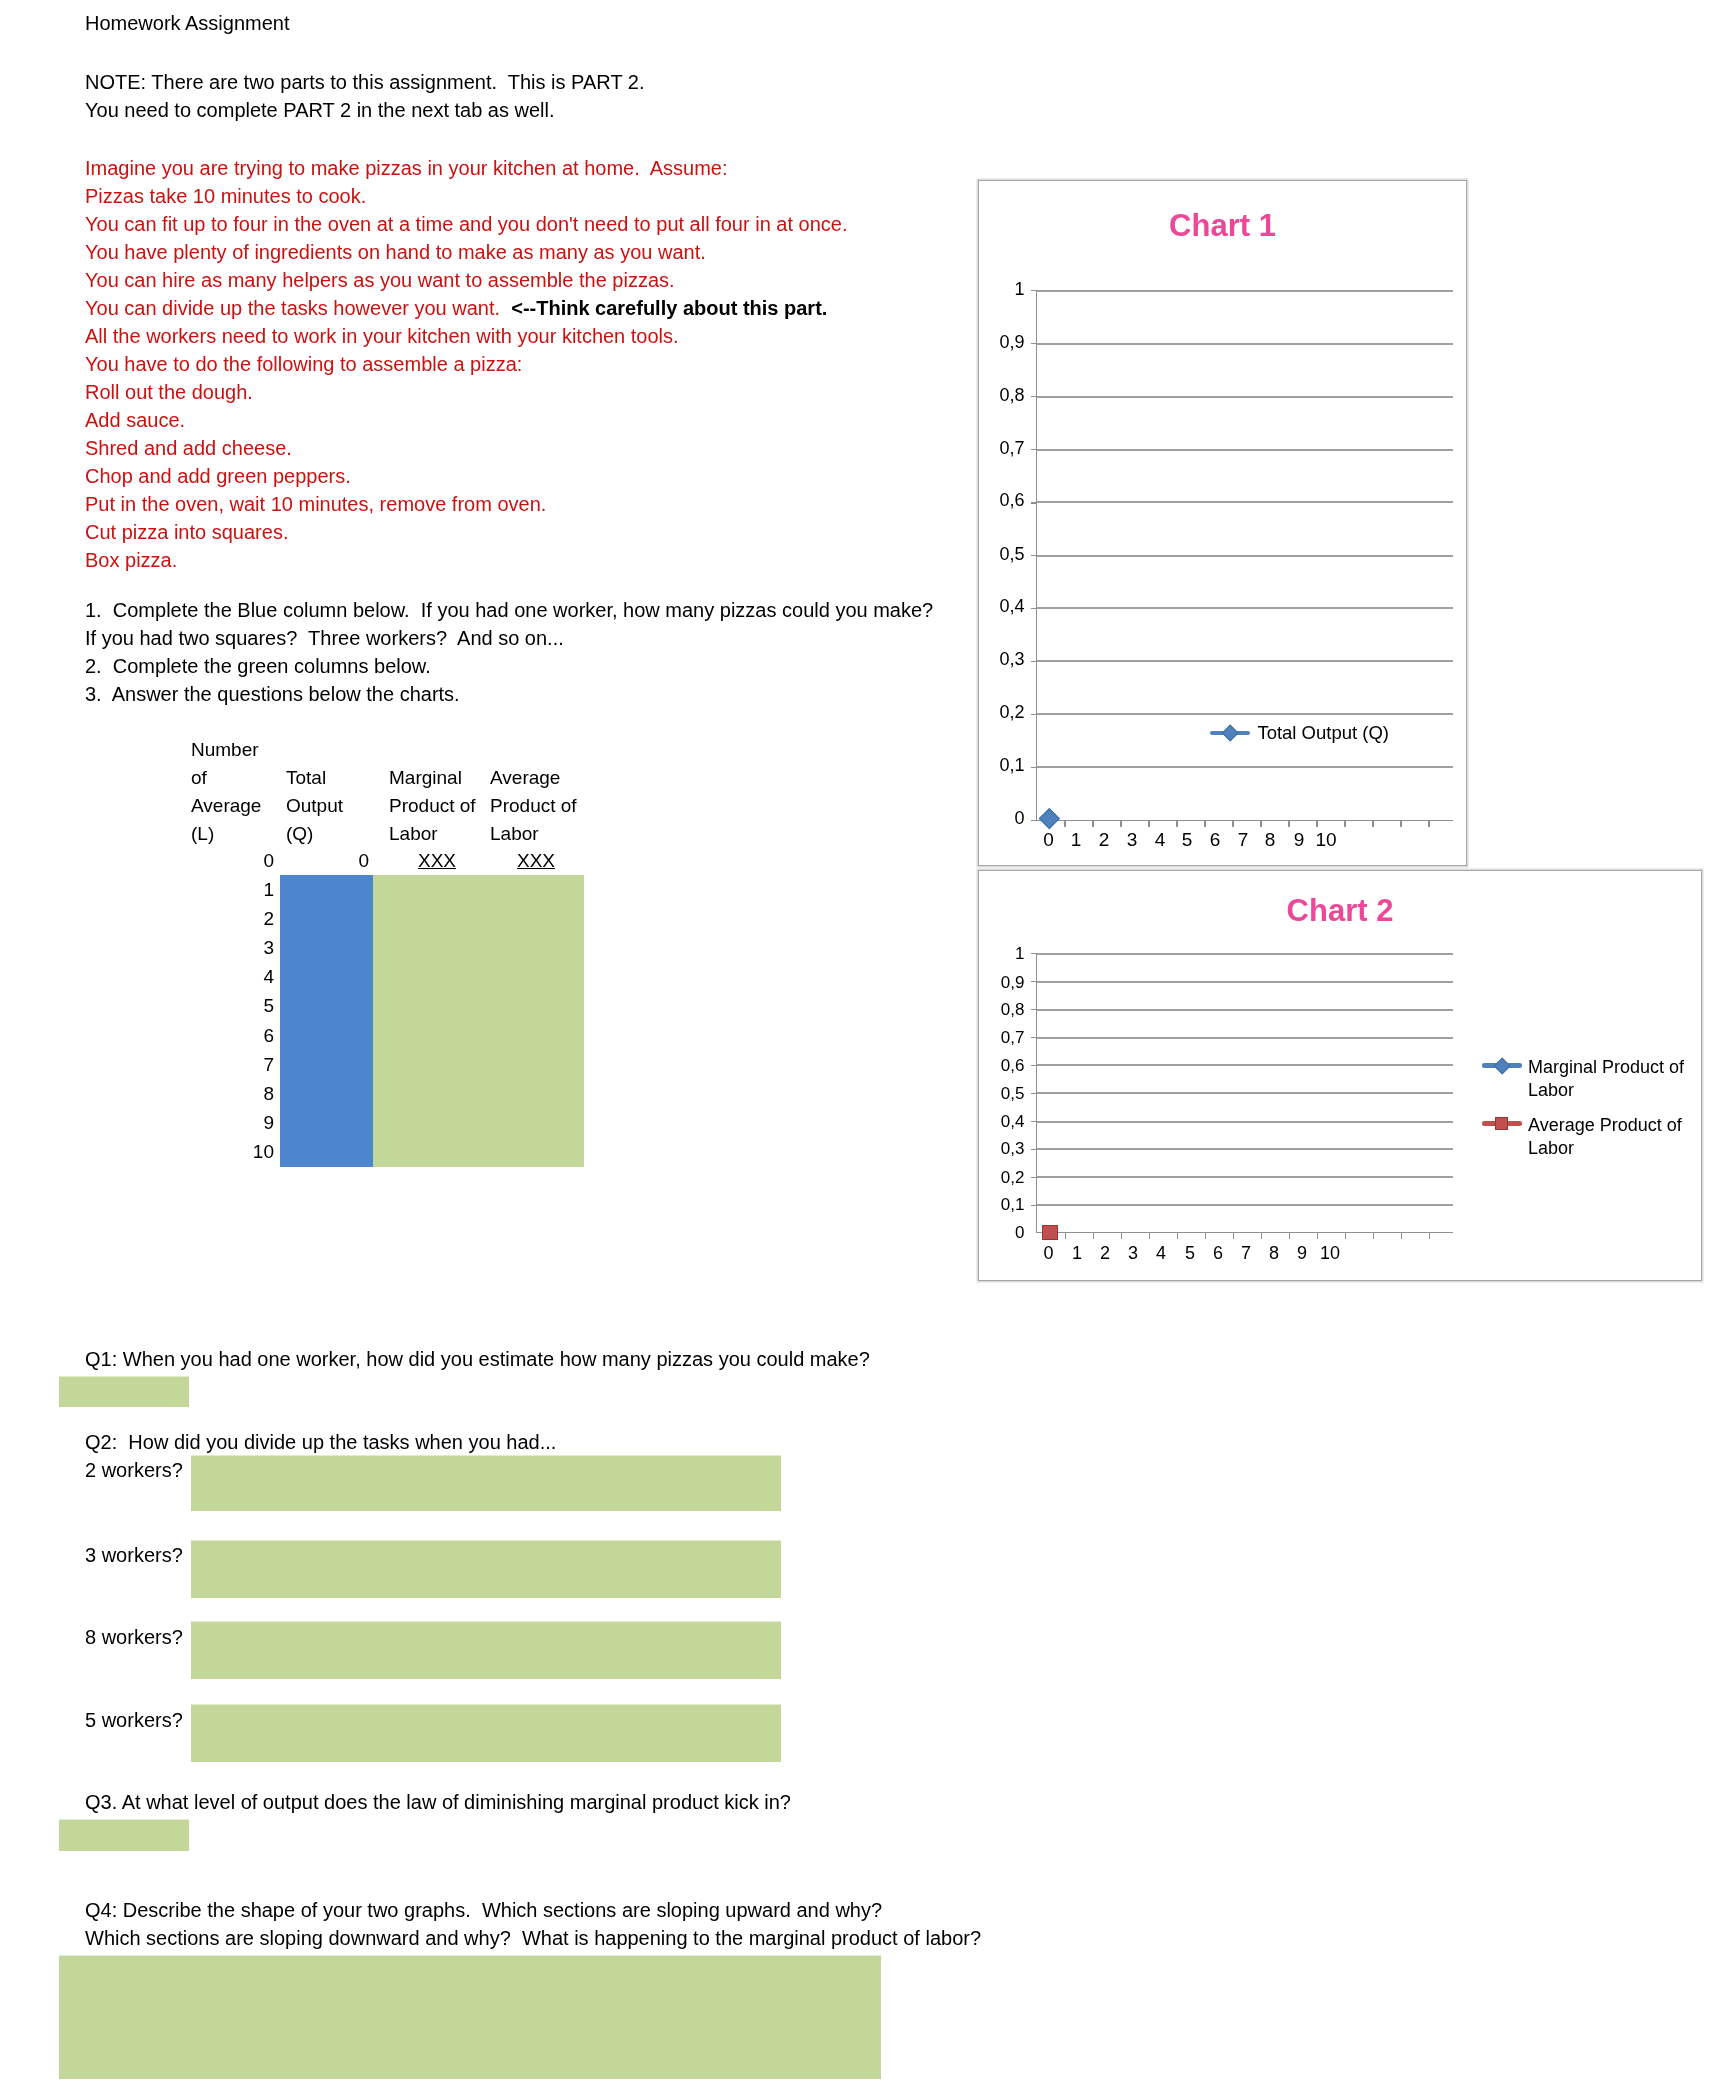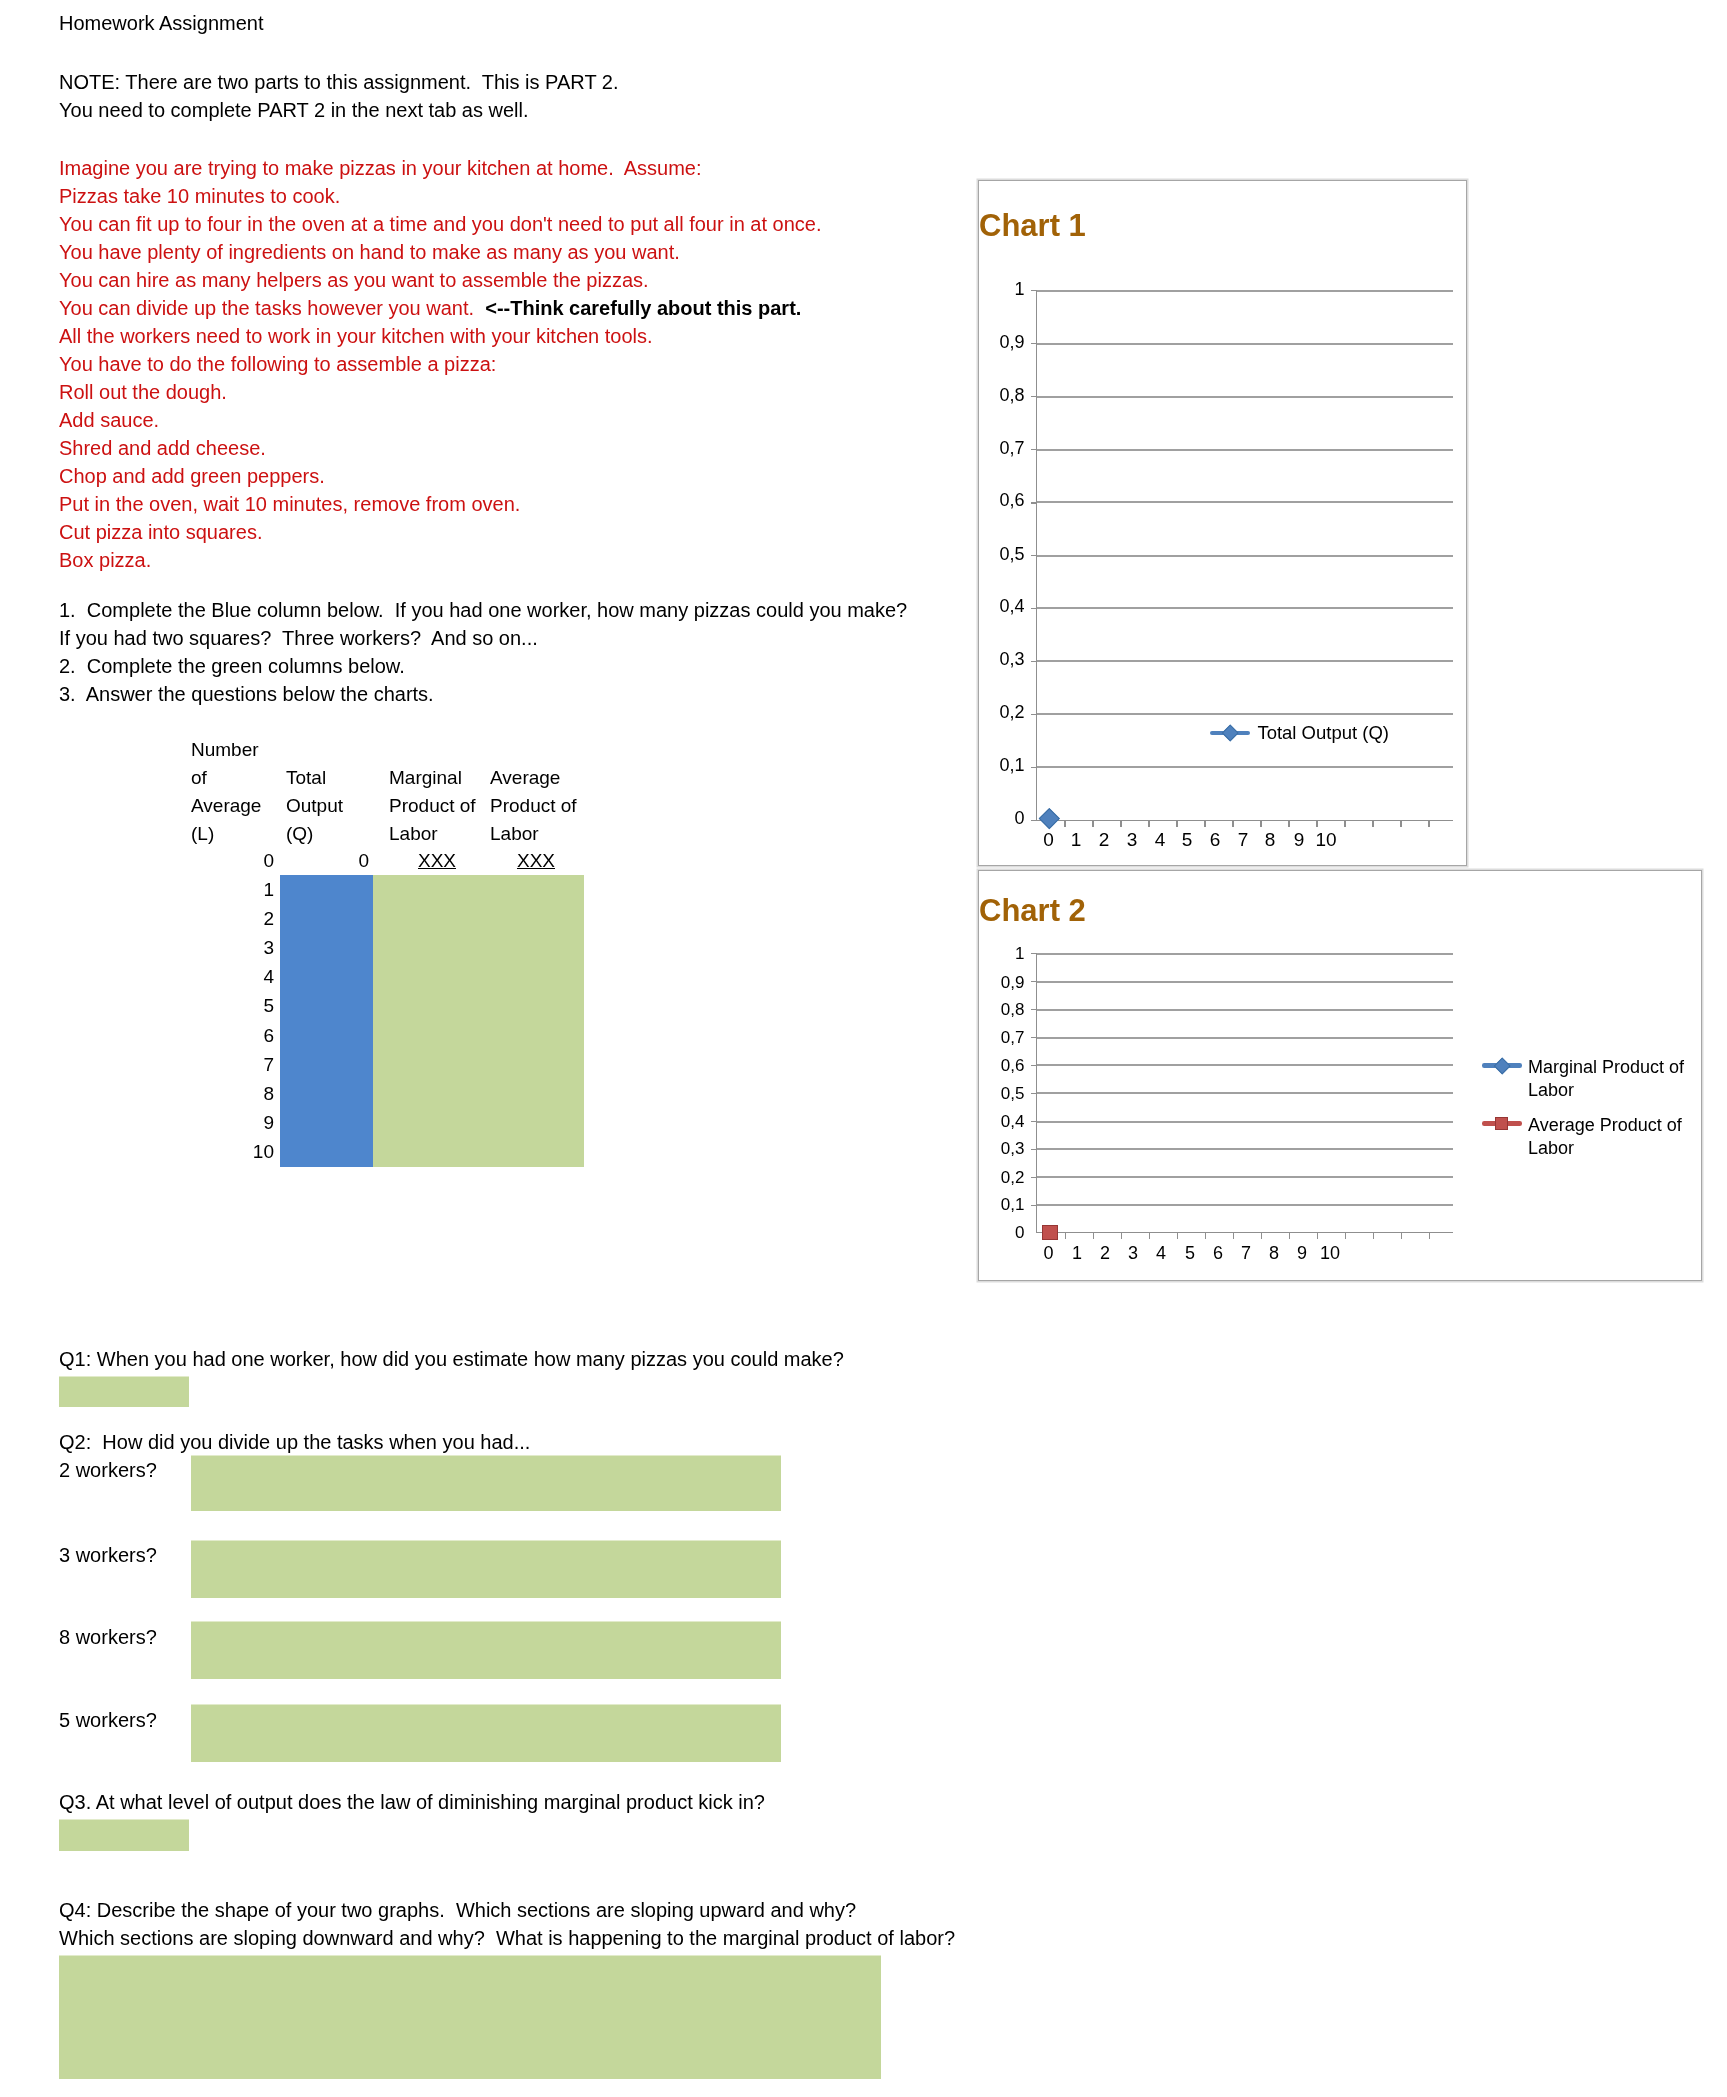--- a/index.html
+++ b/index.html
@@ -1,33 +1,33 @@
 <!DOCTYPE html>
 <html style="font-size:12px"><head>
 <meta charset="utf-8">
 <style>
   html,body{margin:0;padding:0;background:#ffffff;}
   #sheet{position:relative;width:1727px;height:2097px;background:#ffffff;
          font-family:"Liberation Sans", sans-serif;color:#000;overflow:hidden;}
-  .txt{position:absolute;font-size:20px;line-height:28px;white-space:pre-wrap;color:#000;}
+  .txt{position:absolute;font-size:20px;line-height:28px;white-space:pre-wrap;color:#000;margin-left:26px;}
   .red{color:#CC1111;}
   .blk-bold{color:#000;font-weight:bold;}
   .hdr{position:absolute;font-size:19px;line-height:28px;white-space:pre-line;}
   .cellnum{position:absolute;font-size:19px;line-height:28px;}
   .t-right{text-align:right;}
   .t-center{text-align:center;text-decoration:underline;}
   .fill-blue{position:absolute;background:#4E86CD;}
   .fill-green{position:absolute;background:#C4D79B;}
   .rows-flex{position:absolute;display:flex;flex-direction:column;}
   .rows-flex > div{flex:1;display:flex;align-items:center;justify-content:flex-end;
                    font-size:19px;}
   .chart-box{position:absolute;background:#fff;border:1.5px solid #A6A6A6;
              box-shadow:0 0 0 1.5px #DCDCDC;}
-  .chart-title{position:absolute;left:0;right:0;font-weight:bold;
-               font-size:31px;color:#a16207;}
+  .chart-title{position:absolute;left:0;right:0;text-align:center;font-weight:bold;
+               font-size:31px;color:#ec4899;}
   .plot{position:absolute;border-left:1.5px solid #8F8F8F;border-bottom:1.5px solid #8F8F8F;}
   .grid{position:absolute;left:0;right:0;height:1.5px;background:#A0A0A0;}
   .ylab{position:absolute;right:4.5px;font-size:18px;line-height:21px;}
   .ylabs{position:absolute;text-align:right;}
   .xlab{position:absolute;transform:translateX(-50%);font-size:19px;}
   .xlabs{position:absolute;}
   .xticks1{position:absolute;height:7.4px;
     background:repeating-linear-gradient(to right,transparent 0px,transparent 26px,#8F8F8F 26px,#8F8F8F 28px);}
   .xticks2{position:absolute;height:7.4px;
     background:repeating-linear-gradient(to right,transparent 0px,transparent 27px,#8F8F8F 27px,#8F8F8F 28px);}

